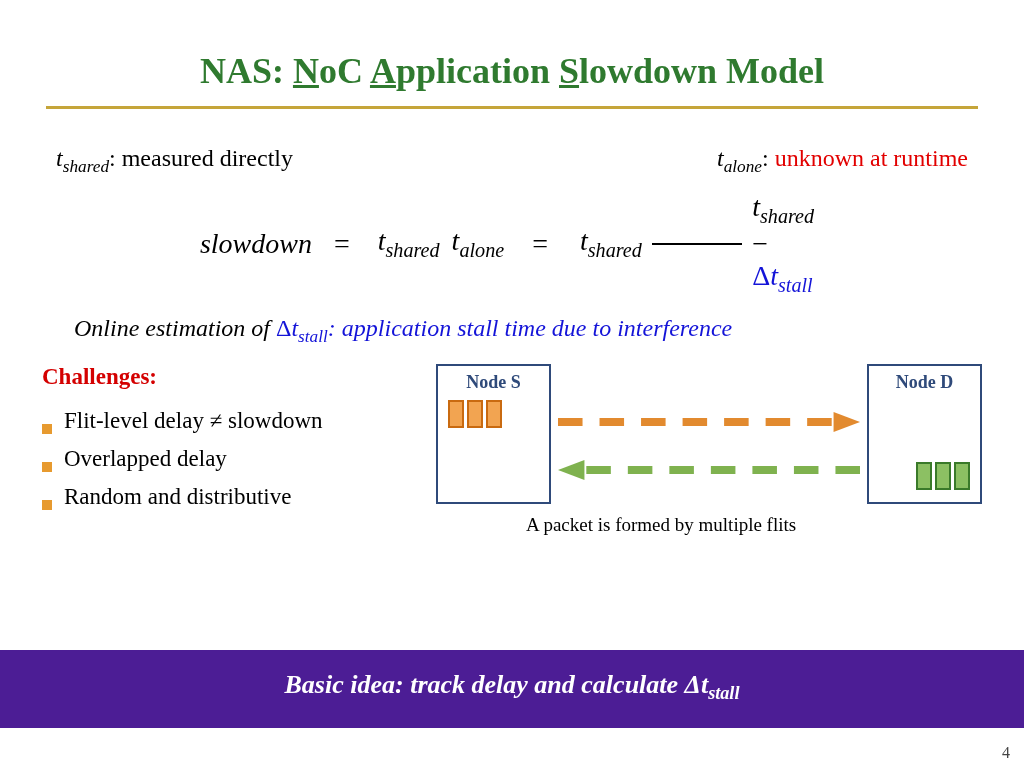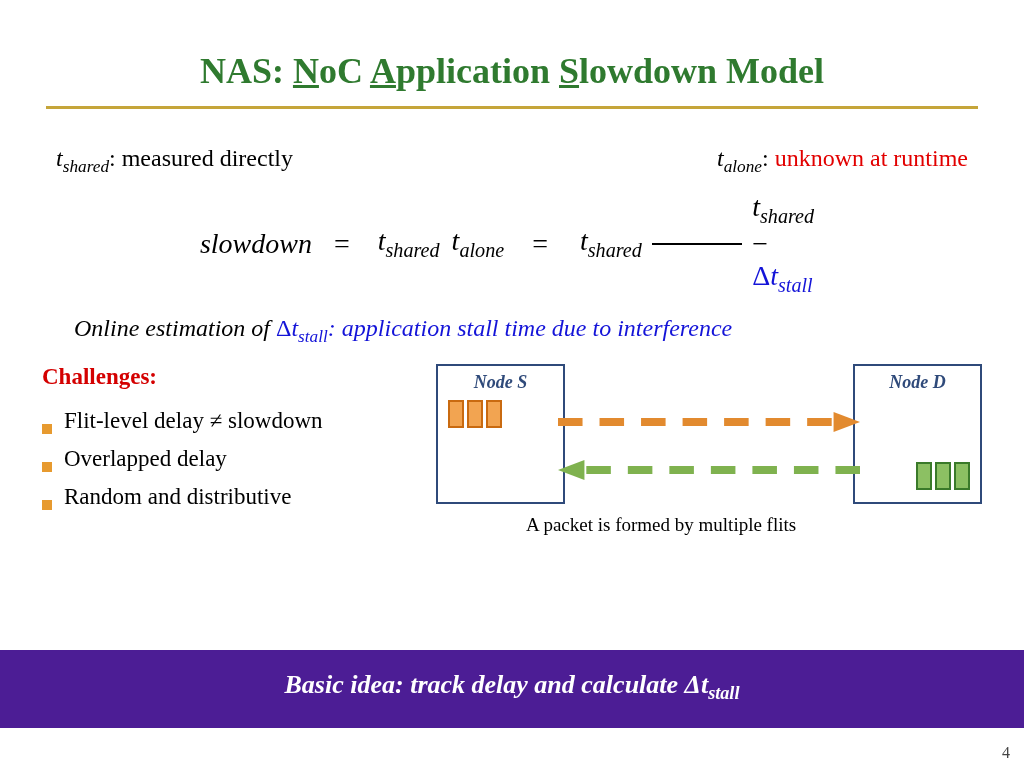--- a/index.html
+++ b/index.html
@@ -93,24 +93,23 @@
   }
   .diagram {
     flex: 1;
     position: relative;
     height: 190px;
   }
   .node-box {
     position: absolute;
     border: 2px solid #2f4a7a;
     background: #fff;
-    width: 129px;
+    width: 115px;
     height: 140px;
     top: 0;
-    font-style: italic;
   }
   .node-s { left: 0; }
   .node-d { right: 0; }
   .node-label {
     color: #2f4a7a;
     font-weight: bold;
     font-size: 18px;
     text-align: center;
     padding-top: 6px;
     font-family: Georgia, serif;

